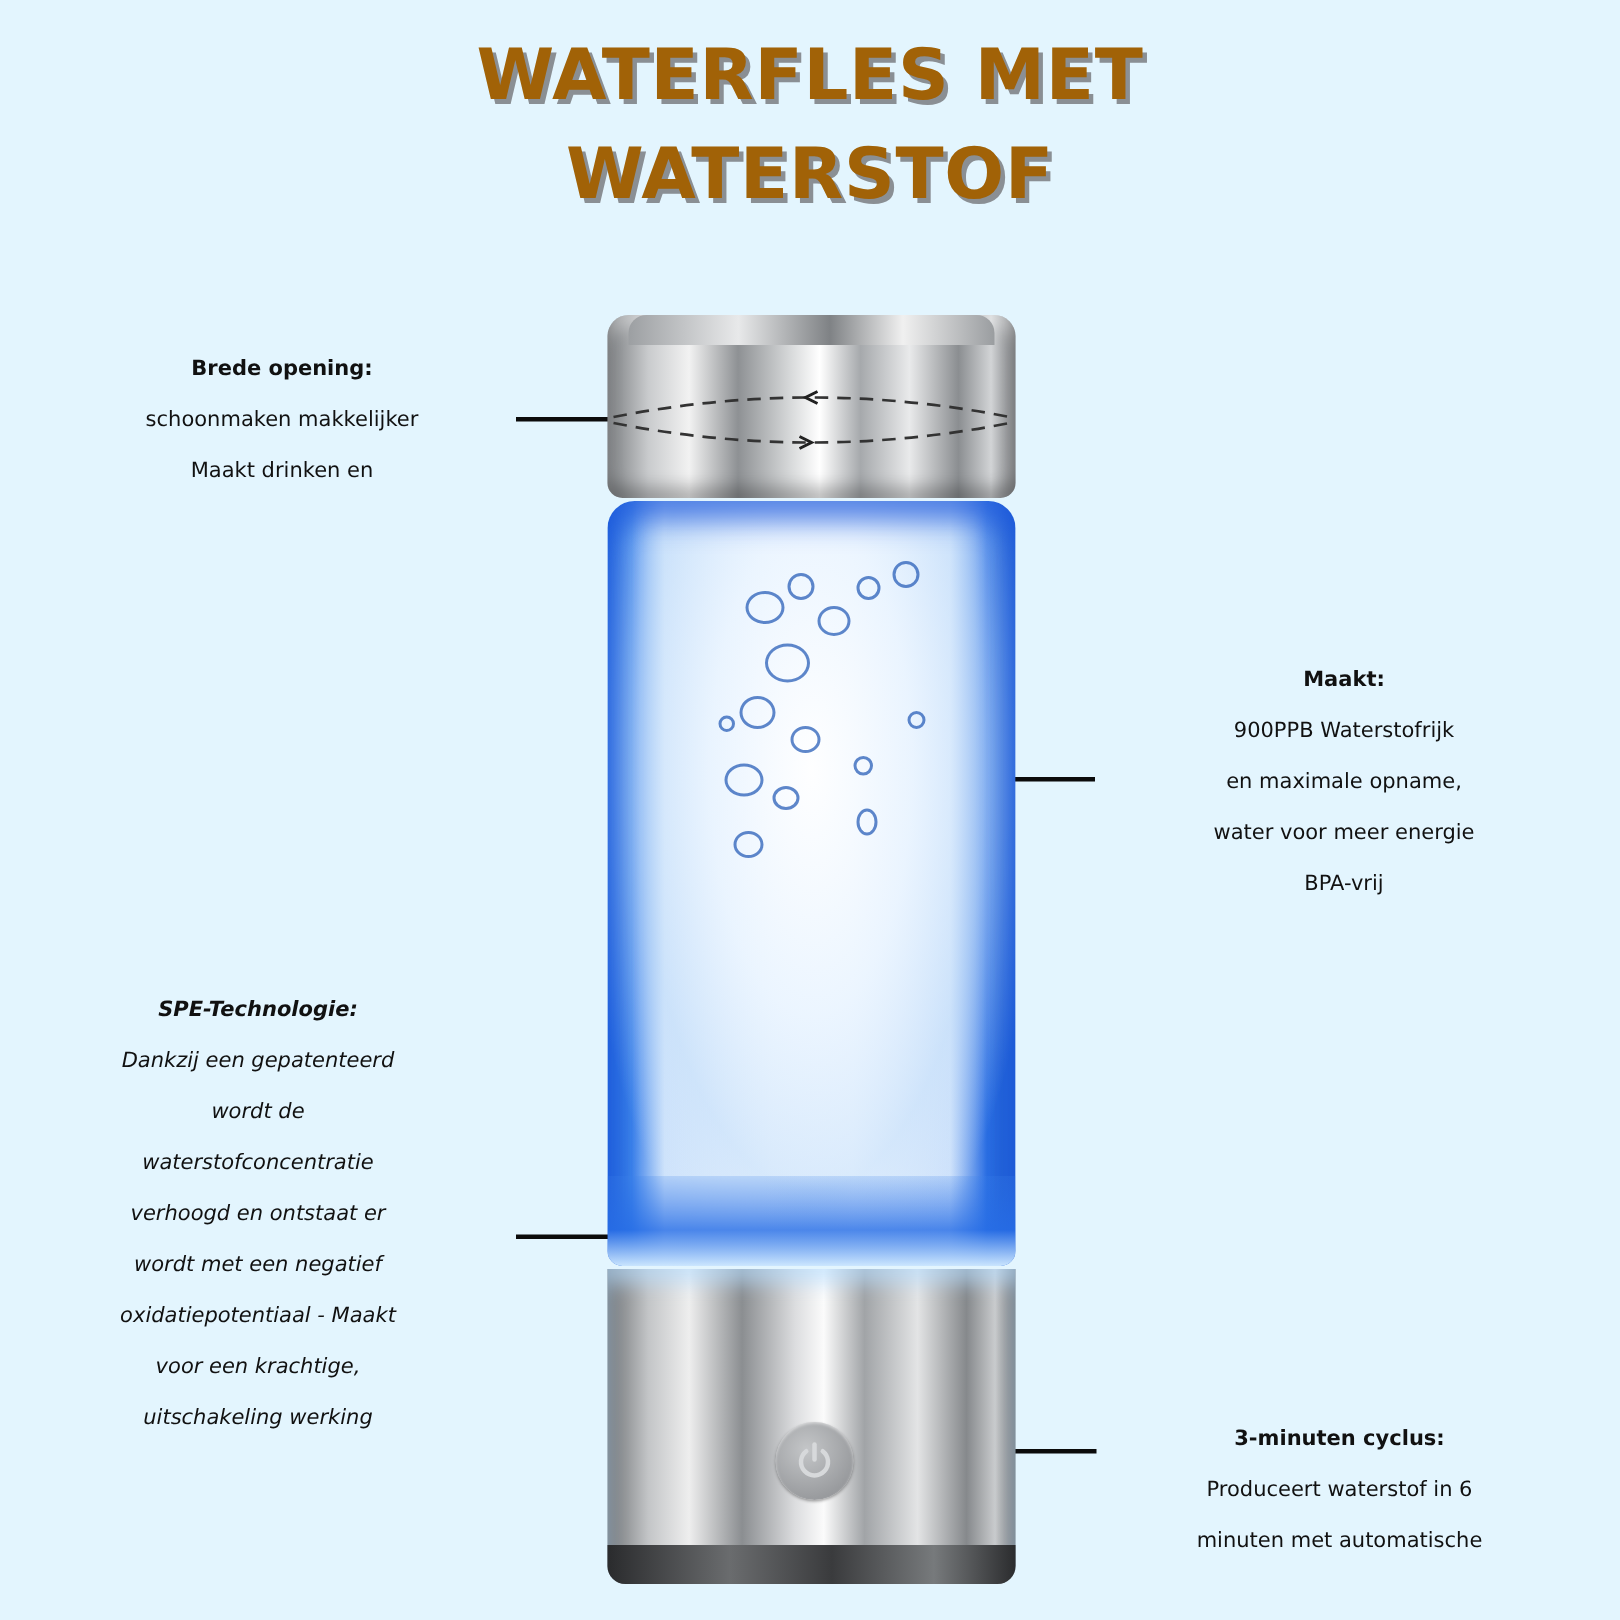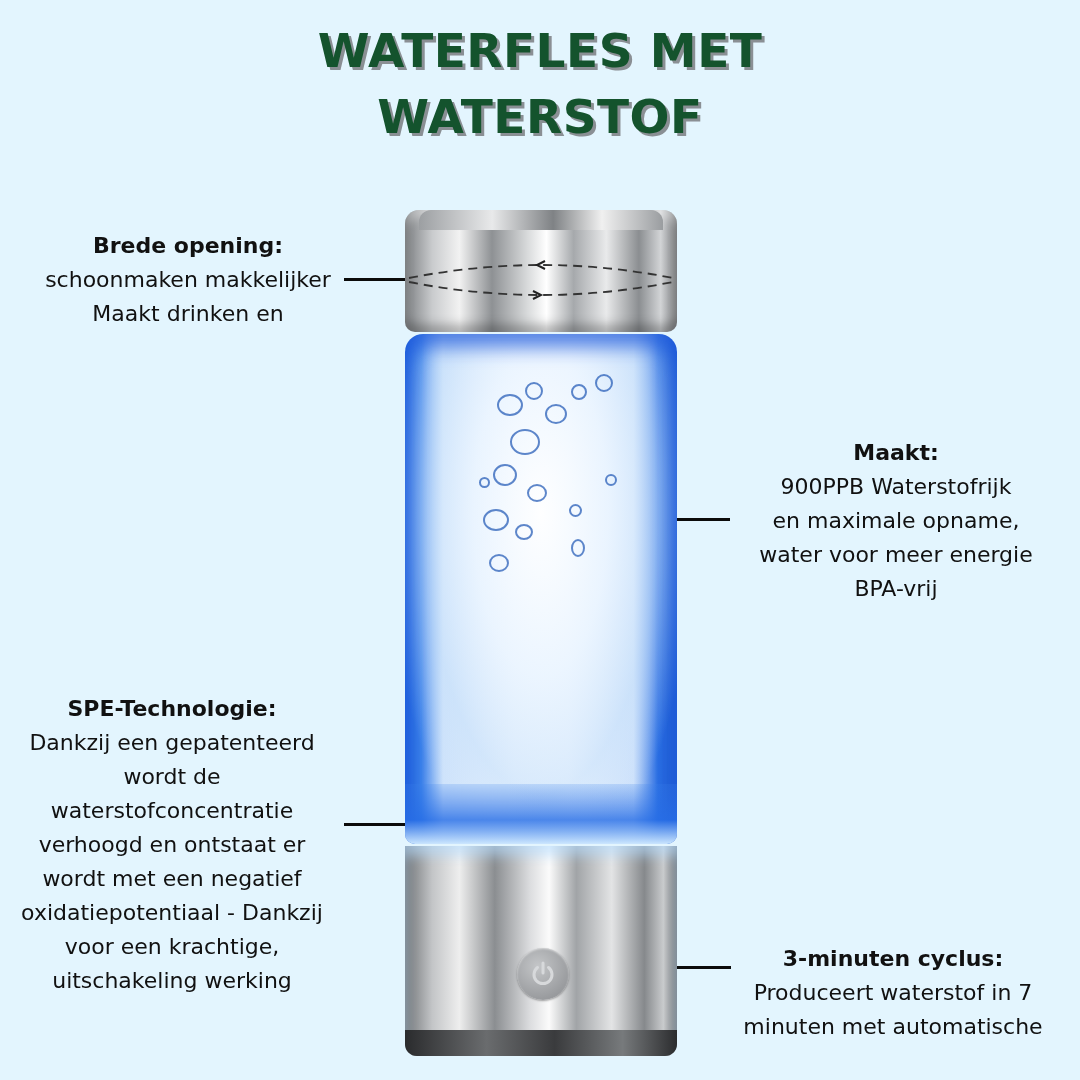--- a/index.html
+++ b/index.html
@@ -11,26 +11,26 @@
     color: #111;
   }
   .title {
     position: absolute; left: 0; top: 18px; width: 1080px;
     text-align: center;
     font-family: "DejaVu Sans", sans-serif;
     font-weight: 900;
     font-size: 47px;
     line-height: 66px;
     letter-spacing: 0.5px;
-    color: #14532d;
+    color: #a16207;
     text-shadow: 3px 3px 0 #8a8f94;
   }
   .title div { margin: 0; }
 
-  .callout { position: absolute; text-align: center; font-size: 22px; line-height: 34px; color: #111; }
+  .callout { position: absolute; text-align: center; font-size: 14px; line-height: 34px; color: #111; }
   .callout .head { font-weight: bold; }
   .callout .body { font-weight: normal; }
 
   .leader { position: absolute; height: 3px; background: #0b0b0b; }
 
   
   .bottle { position: absolute; left: 403px; top: 210px; width: 276px; height: 846px; }
   .cap {
     position: absolute; left: 2px; top: 0; width: 272px; height: 122px;
     border-radius: 14px 14px 10px 10px;
@@ -94,36 +94,36 @@
 
 <div class="callout" style="left:728px; top:436px; width:336px;">
   <div class="head">Maakt:</div>
   <div class="body">900PPB Waterstofrijk</div>
   <div class="body">en maximale opname,</div>
   <div class="body">water voor meer energie</div>
   <div class="body">BPA-vrij</div>
 </div>
 <div class="leader" style="left:588px; top:518px; width:142px;"></div>
 
-<div class="callout" style="left:6px; top:692px; width:332px;">
+<div class="callout" style="left:6px; top:656px; width:332px;font-style:italic;">
   <div class="head">SPE-Technologie:</div>
   <div class="body">Dankzij een gepatenteerd</div>
   <div class="body">wordt de</div>
   <div class="body">waterstofconcentratie</div>
   <div class="body">verhoogd en ontstaat er</div>
   <div class="body">wordt met een negatief</div>
-  <div class="body">oxidatiepotentiaal - Dankzij</div>
+  <div class="body">oxidatiepotentiaal - Maakt</div>
   <div class="body">voor een krachtige,</div>
   <div class="body">uitschakeling werking</div>
 </div>
 <div class="leader" style="left:344px; top:823px; width:196px;"></div>
 
 <div class="callout" style="left:722px; top:942px; width:342px;">
   <div class="head">3-minuten cyclus:</div>
-  <div class="body">Produceert waterstof in 7</div>
+  <div class="body">Produceert waterstof in 6</div>
   <div class="body">minuten met automatische</div>
 </div>
 <div class="leader" style="left:553px; top:966px; width:178px;"></div>
 
 <div class="bottle">
   <div class="cap">
     <div class="cap-top"></div>
     <svg width="272" height="122" viewBox="0 0 272 122">
       <path d="M4 68 Q136 42 268 68" fill="none" stroke="#333" stroke-width="1.8" stroke-dasharray="9 6"></path>
       <path d="M4 72 Q136 98 268 72" fill="none" stroke="#333" stroke-width="1.8" stroke-dasharray="9 6"></path>

